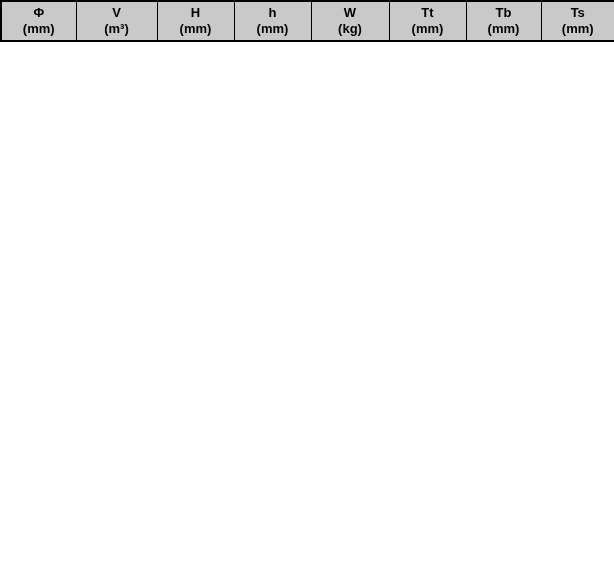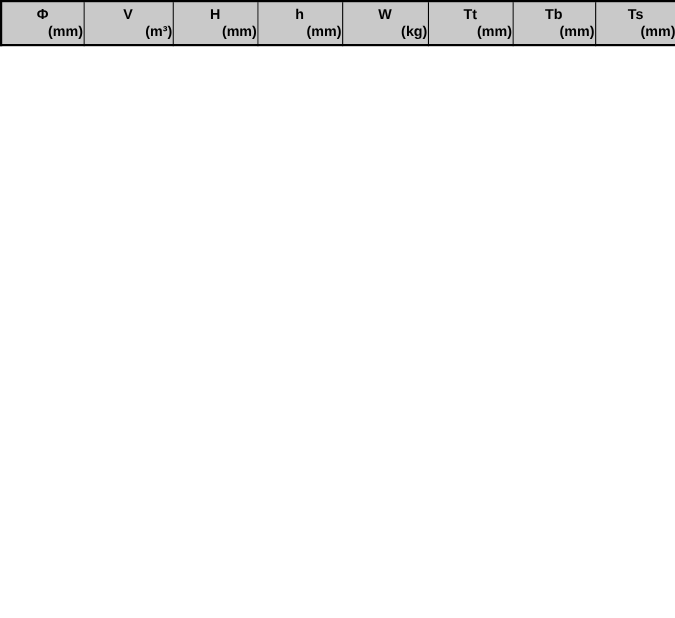--- a/index.html
+++ b/index.html
@@ -41,21 +41,21 @@
 
   thead tr { height: 40px; }
   thead th {
     background: #c9c9c9;
     font-size: 13px;
     font-weight: bold;
     border-bottom: 2px solid #000000;
     line-height: 1.25;
   }
   thead th .hl1 { display: block; }
-  thead th .hl2 { display: block; text-align: right; }
+  thead th .hl2 { display: block; }
 </style>
 </head>
 <body>
 
 <div class="viewport">
   <table class="spec">
     <colgroup>
       <col class="c-group">
         <col class="c-v">
         <col class="c-h1">

